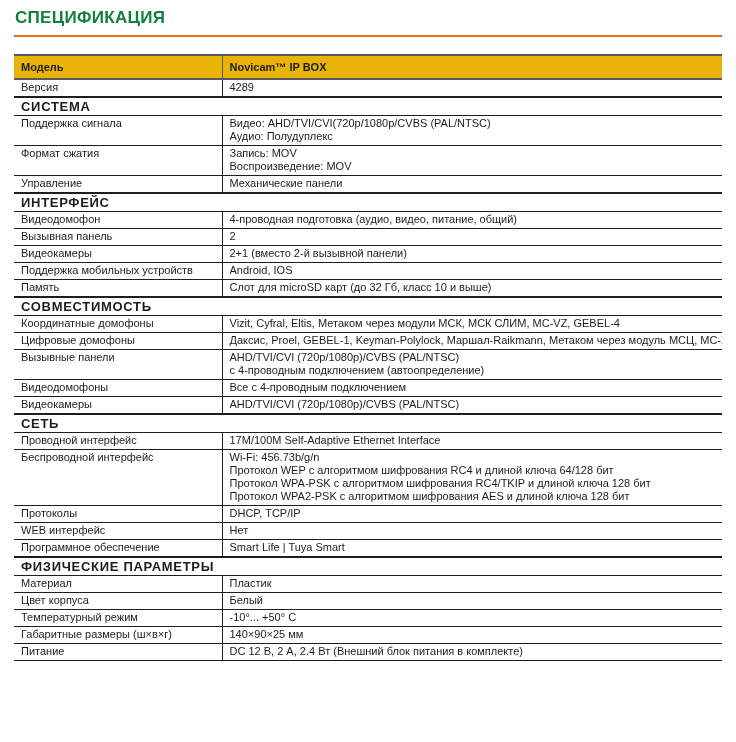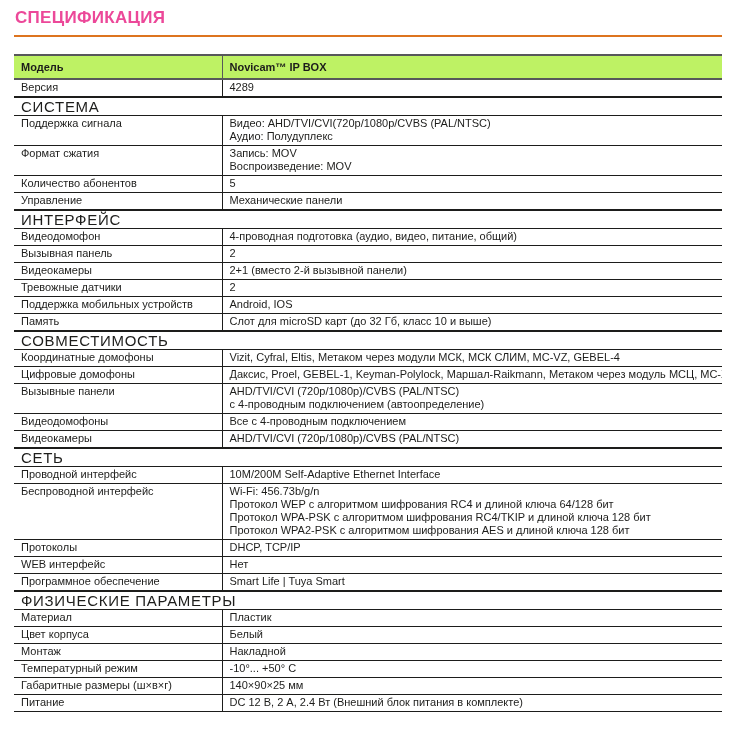--- a/index.html
+++ b/index.html
@@ -37,44 +37,44 @@
   td {
     font-size: 11px;
     line-height: 13px;
     padding: 1px 8px 2px 7px;
     vertical-align: top;
     border-bottom: 1px solid #1d1d1b;
     overflow: hidden;
     white-space: nowrap;
   }
   tr.header-row td {
-    background: #bef264;
+    background: #eab308;
     border-top: 2px solid #57585a;
     border-bottom: 2px solid #57585a;
     font-weight: bold;
     padding-top: 5px;
     padding-bottom: 4px;
   }
   td.label-cell { border-right: 1px solid #1d1d1b; }
   tr.header-row td.label-cell { border-right: 1px solid #57585a; }
   td.section-cell {
-    font-weight: normal;
-    font-size: 15px;
+    font-weight: bold;
+    font-size: 13px;
     letter-spacing: 0.7px;
     border-top: 2px solid #1d1d1b;
     border-bottom: 1px solid #1d1d1b;
     padding: 2px 7px;
   }
   td.value-cell div { min-height: 13px; }
 </style>
 </head>
 <body>
 
 <div class="wrap">
-  <div class="page-title" style="color: #ec4899;">СПЕЦИФИКАЦИЯ</div>
+  <div class="page-title" style="color: #15803d;">СПЕЦИФИКАЦИЯ</div>
   <div class="title-rule" style="background: rgb(221, 116, 31);"></div>
 
   <table class="spec">
     <colgroup>
         <col class="c1">
         <col class="c2">
       </colgroup>
     <tbody>
       <tr class="header-row">
         <td class="label-cell">Модель</td>
@@ -97,26 +97,20 @@
           </td>
         </tr>
         <tr>
           <td class="label-cell">Формат сжатия</td>
           <td class="value-cell">
             <div>Запись: MOV</div>
             <div>Воспроизведение: MOV</div>
           </td>
         </tr>
         <tr>
-          <td class="label-cell">Количество абонентов</td>
-          <td class="value-cell">
-            <div>5</div>
-          </td>
-        </tr>
-        <tr>
           <td class="label-cell">Управление</td>
           <td class="value-cell">
             <div>Механические панели</div>
           </td>
         </tr>
         <tr>
           <td colspan="2" class="section-cell">ИНТЕРФЕЙС</td>
         </tr>
         <tr>
           <td class="label-cell">Видеодомофон</td>
@@ -127,26 +121,20 @@
         <tr>
           <td class="label-cell">Вызывная панель</td>
           <td class="value-cell">
             <div>2</div>
           </td>
         </tr>
         <tr>
           <td class="label-cell">Видеокамеры</td>
           <td class="value-cell">
             <div>2+1 (вместо 2-й вызывной панели)</div>
-          </td>
-        </tr>
-        <tr>
-          <td class="label-cell">Тревожные датчики</td>
-          <td class="value-cell">
-            <div>2</div>
           </td>
         </tr>
         <tr>
           <td class="label-cell">Поддержка мобильных устройств</td>
           <td class="value-cell">
             <div>Android, IOS</div>
           </td>
         </tr>
         <tr>
           <td class="label-cell">Память</td>
@@ -187,21 +175,21 @@
           <td class="value-cell">
             <div>AHD/TVI/CVI (720p/1080p)/CVBS (PAL/NTSC)</div>
           </td>
         </tr>
         <tr>
           <td colspan="2" class="section-cell">СЕТЬ</td>
         </tr>
         <tr>
           <td class="label-cell">Проводной интерфейс</td>
           <td class="value-cell">
-            <div>10M/200M Self-Adaptive Ethernet Interface</div>
+            <div>17M/100M Self-Adaptive Ethernet Interface</div>
           </td>
         </tr>
         <tr>
           <td class="label-cell">Беспроводной интерфейс</td>
           <td class="value-cell">
             <div>Wi-Fi: 456.73b/g/n</div>
             <div>Протокол WEP с алгоритмом шифрования RC4 и длиной ключа 64/128 бит</div>
             <div>Протокол WPA-PSK с алгоритмом шифрования RC4/TKIP и длиной ключа 128 бит</div>
             <div>Протокол WPA2-PSK с алгоритмом шифрования AES и длиной ключа 128 бит</div>
           </td>
@@ -230,26 +218,20 @@
         <tr>
           <td class="label-cell">Материал</td>
           <td class="value-cell">
             <div>Пластик</div>
           </td>
         </tr>
         <tr>
           <td class="label-cell">Цвет корпуса</td>
           <td class="value-cell">
             <div>Белый</div>
-          </td>
-        </tr>
-        <tr>
-          <td class="label-cell">Монтаж</td>
-          <td class="value-cell">
-            <div>Накладной</div>
           </td>
         </tr>
         <tr>
           <td class="label-cell">Температурный режим</td>
           <td class="value-cell">
             <div>-10°... +50° C</div>
           </td>
         </tr>
         <tr>
           <td class="label-cell">Габаритные размеры (ш×в×г)</td>

